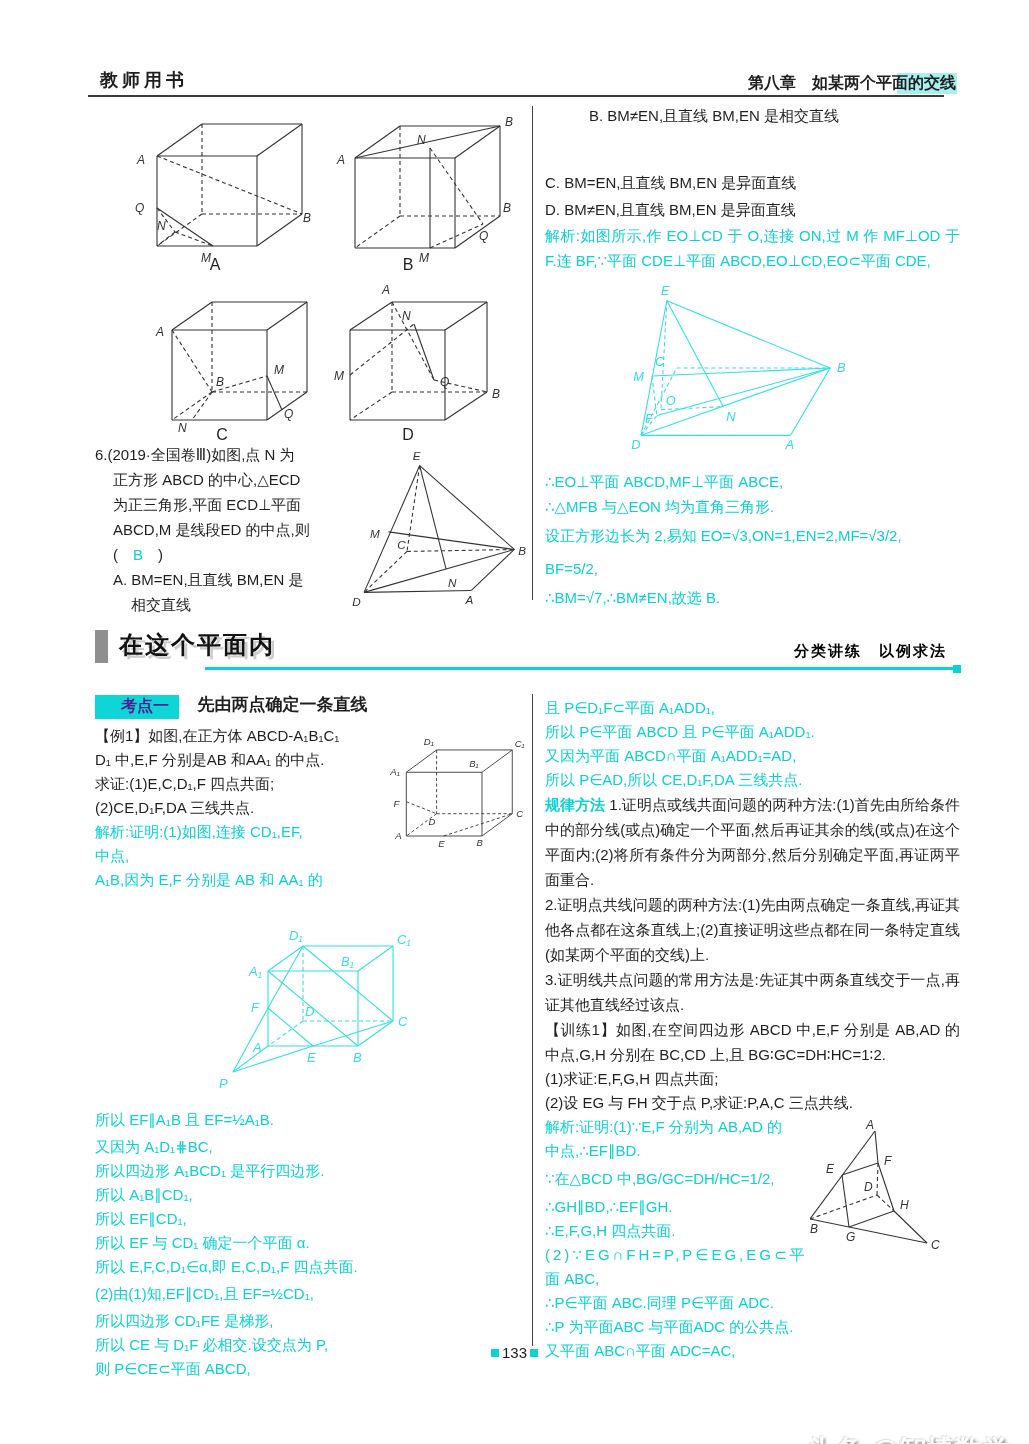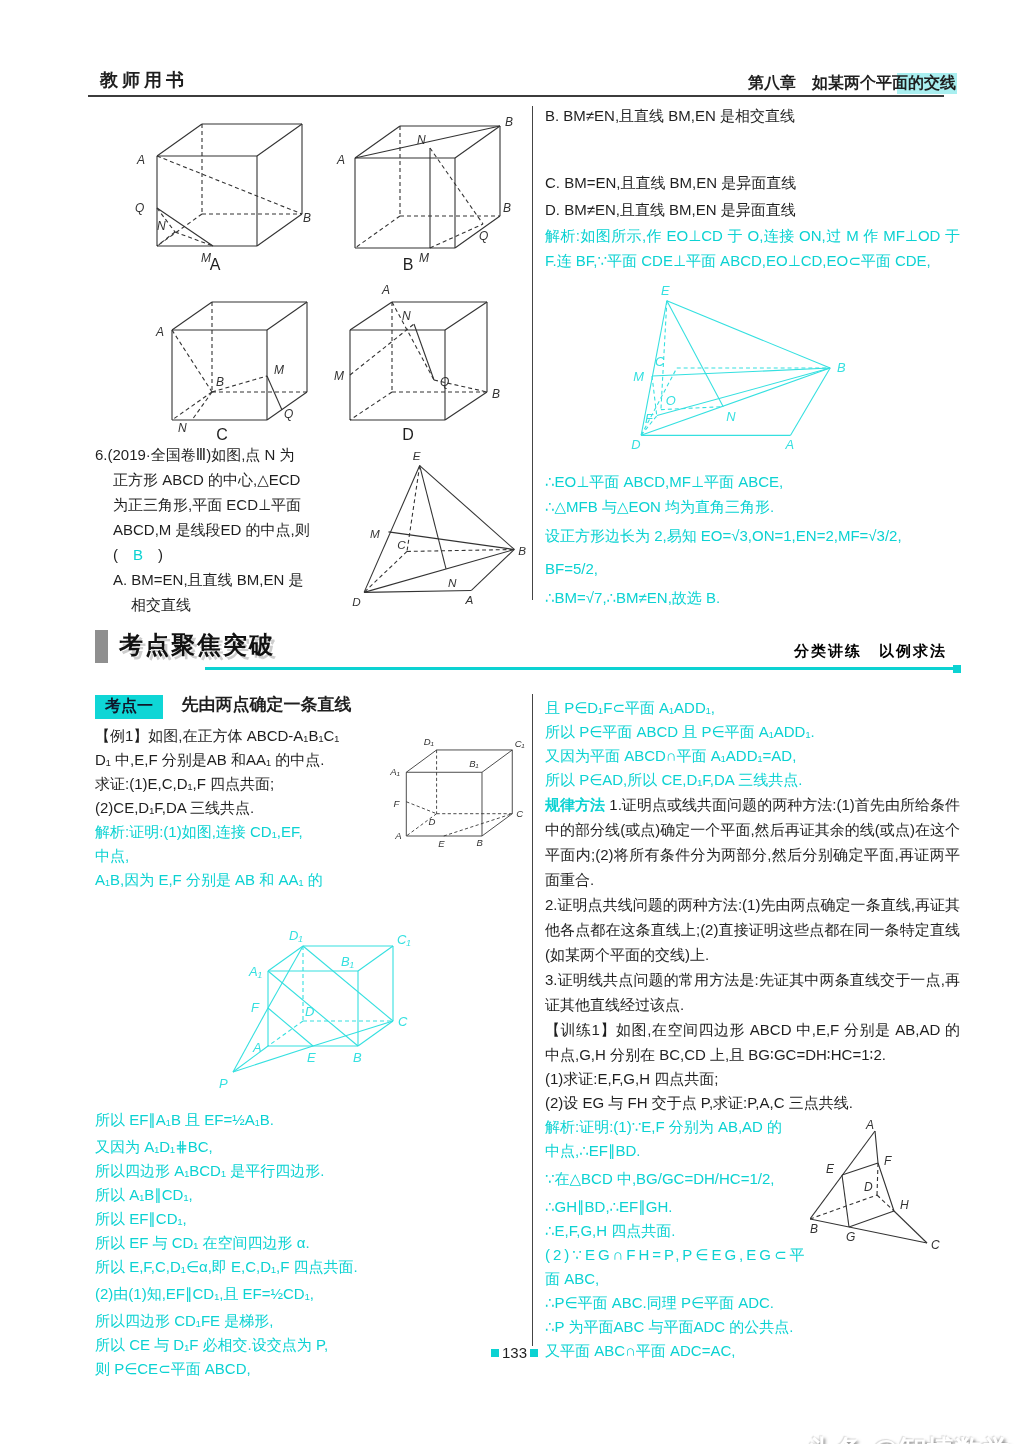--- a/index.html
+++ b/index.html
@@ -23,22 +23,22 @@
   .figcap{font-size:16px;width:30px;text-align:center;}
   
   .banner{height:46px;}
   .bbar{position:absolute;left:0;top:3px;width:13px;height:33px;background:#8f8f8f;}
   .btitle{position:absolute;left:24px;top:2px;font-size:24px;font-weight:bold;color:#111;
           letter-spacing:2px;text-shadow:3px 3px 0 #cdcdcd;}
   .bline{position:absolute;left:110px;top:40px;height:3px;width:748px;background:#0cd2d2;}
   .bright{position:absolute;right:14px;top:15px;font-size:15px;font-weight:bold;color:#000000;letter-spacing:2px;}
   .bsq{position:absolute;right:0;top:38px;width:8px;height:8px;background:#0cd2d2;}
   
-  .badge{display:inline-block;background:#0fd6d6;color:#0f172a;font-weight:bold;font-size:16px;
-         padding:1px 10px 2px 10px;}
+  .badge{display:inline-block;background:#0fd6d6;color:#4c1d95;font-weight:bold;font-size:16px;
+         padding:1px 10px 2px 26px;}
   .ktitle{display:inline-block;margin-left:14px;font-size:17px;font-weight:bold;vertical-align:1px;}
   
   .vdiv{width:0;border-left:1.5px solid #444;}
   
   .footer{width:100%;text-align:center;font-size:15px;}
   .fsq{display:inline-block;width:8px;height:8px;background:#0cd2d2;margin:0 3px;vertical-align:1px;}
   
   .wm{font-size:27px;font-weight:bold;color:#ffffff;letter-spacing:1px;
       text-shadow:2px 2px 3px rgba(60,60,60,0.55),-1px -1px 1px rgba(120,120,120,0.25);}
   svg{display:block;}
@@ -180,21 +180,21 @@
       <p class="ln ind1">正方形 ABCD 的中心,△ECD</p>
       <p class="ln ind1">为正三角形,平面 ECD⊥平面</p>
       <p class="ln ind1">ABCD,M 是线段ED 的中点,则</p>
       <p class="ln ind1"><span>(　</span><span class="cyan">B</span><span>　)</span></p>
       <p class="ln ind1">A. BM=EN,且直线 BM,EN 是</p>
       <p class="ln ind2">相交直线</p>
     </div>
   </div>
 
   <div class="abs" style="left:545px;top:102px;width:415px;">
-    <p class="ln" style="line-height:27px;">B. BM≠EN,且直线 BM,EN 是相交直线</p>
+    <p class="ln" style="line-height:27px;margin-left:44px;">B. BM≠EN,且直线 BM,EN 是相交直线</p>
     <p class="ln" style="line-height:27px;margin-top:40px;">C. BM=EN,且直线 BM,EN 是异面直线</p>
     <p class="ln" style="line-height:27px;">D. BM≠EN,且直线 BM,EN 是异面直线</p>
     <p class="just cyan">解析:如图所示,作 EO⊥CD 于 O,连接 ON,过 M 作 MF⊥OD 于 F.连 BF,∵平面 CDE⊥平面 ABCD,EO⊥CD,EO⊂平面 CDE,</p>
     <svg style="margin:6px 0 2px 5px;" width="396" height="188" viewBox="0 0 400 190">
         <line x1="118" y1="22" x2="92" y2="158" stroke="#35e0e0" stroke-width="1.1"></line>
         <line x1="118" y1="22" x2="283" y2="90" stroke="#35e0e0" stroke-width="1.1"></line>
         <line x1="118" y1="22" x2="175" y2="129" stroke="#35e0e0" stroke-width="1.1"></line>
         <line x1="103" y1="98" x2="283" y2="90" stroke="#35e0e0" stroke-width="1.1"></line>
         <line x1="92" y1="158" x2="283" y2="90" stroke="#35e0e0" stroke-width="1.1"></line>
         <line x1="92" y1="158" x2="243" y2="158" stroke="#35e0e0" stroke-width="1.1"></line>
@@ -218,21 +218,21 @@
       </svg>
     <p class="ln cyan">∴EO⊥平面 ABCD,MF⊥平面 ABCE,</p>
     <p class="ln cyan">∴△MFB 与△EON 均为直角三角形.</p>
     <p class="ln cyan tall">设正方形边长为 2,易知 EO=√3,ON=1,EN=2,MF=√3/2,</p>
     <p class="ln cyan tall">BF=5/2,</p>
     <p class="ln cyan">∴BM=√7,∴BM≠EN,故选 B.</p>
   </div>
 
   <div class="abs banner" style="left:95px;top:627px;width:866px;">
     <div class="bbar"></div>
-    <div class="btitle">考点聚焦突破</div>
+    <div class="btitle">在这个平面内</div>
     <div class="bline"></div>
     <div class="bright">分类讲练　以例求法</div>
     <div class="bsq"></div>
   </div>
 
   <div class="abs" style="left:95px;top:693px;">
     <span class="badge">考点一</span>
     <span class="ktitle">先由两点确定一条直线</span>
   </div>
 
@@ -305,21 +305,21 @@
         <text x="40" y="156" fill="#35e0e0" font-size="13" font-style="italic">A</text>
         <text x="94" y="166" fill="#35e0e0" font-size="13" font-style="italic">E</text>
         <text x="140" y="166" fill="#35e0e0" font-size="13" font-style="italic">B</text>
         <text x="6" y="192" fill="#35e0e0" font-size="13" font-style="italic">P</text>
       </svg>
     <p class="ln-sm cyan" style="line-height:30px;">所以 EF∥A₁B 且 EF=½A₁B.</p>
     <p class="ln-sm cyan">又因为 A₁D₁⋕BC,</p>
     <p class="ln-sm cyan">所以四边形 A₁BCD₁ 是平行四边形.</p>
     <p class="ln-sm cyan">所以 A₁B∥CD₁,</p>
     <p class="ln-sm cyan">所以 EF∥CD₁,</p>
-    <p class="ln-sm cyan">所以 EF 与 CD₁ 在空间四边形 α.</p>
+    <p class="ln-sm cyan">所以 EF 与 CD₁ 确定一个平面 α.</p>
     <p class="ln-sm cyan">所以 E,F,C,D₁∈α,即 E,C,D₁,F 四点共面.</p>
     <p class="ln-sm cyan" style="line-height:30px;">(2)由(1)知,EF∥CD₁,且 EF=½CD₁,</p>
     <p class="ln-sm cyan">所以四边形 CD₁FE 是梯形,</p>
     <p class="ln-sm cyan">所以 CE 与 D₁F 必相交.设交点为 P,</p>
     <p class="ln-sm cyan">则 P∈CE⊂平面 ABCD,</p>
   </div>
 
   <div class="abs" style="left:545px;top:696px;width:415px;">
     <p class="ln-sm cyan">且 P∈D₁F⊂平面 A₁ADD₁,</p>
     <p class="ln-sm cyan">所以 P∈平面 ABCD 且 P∈平面 A₁ADD₁.</p>

